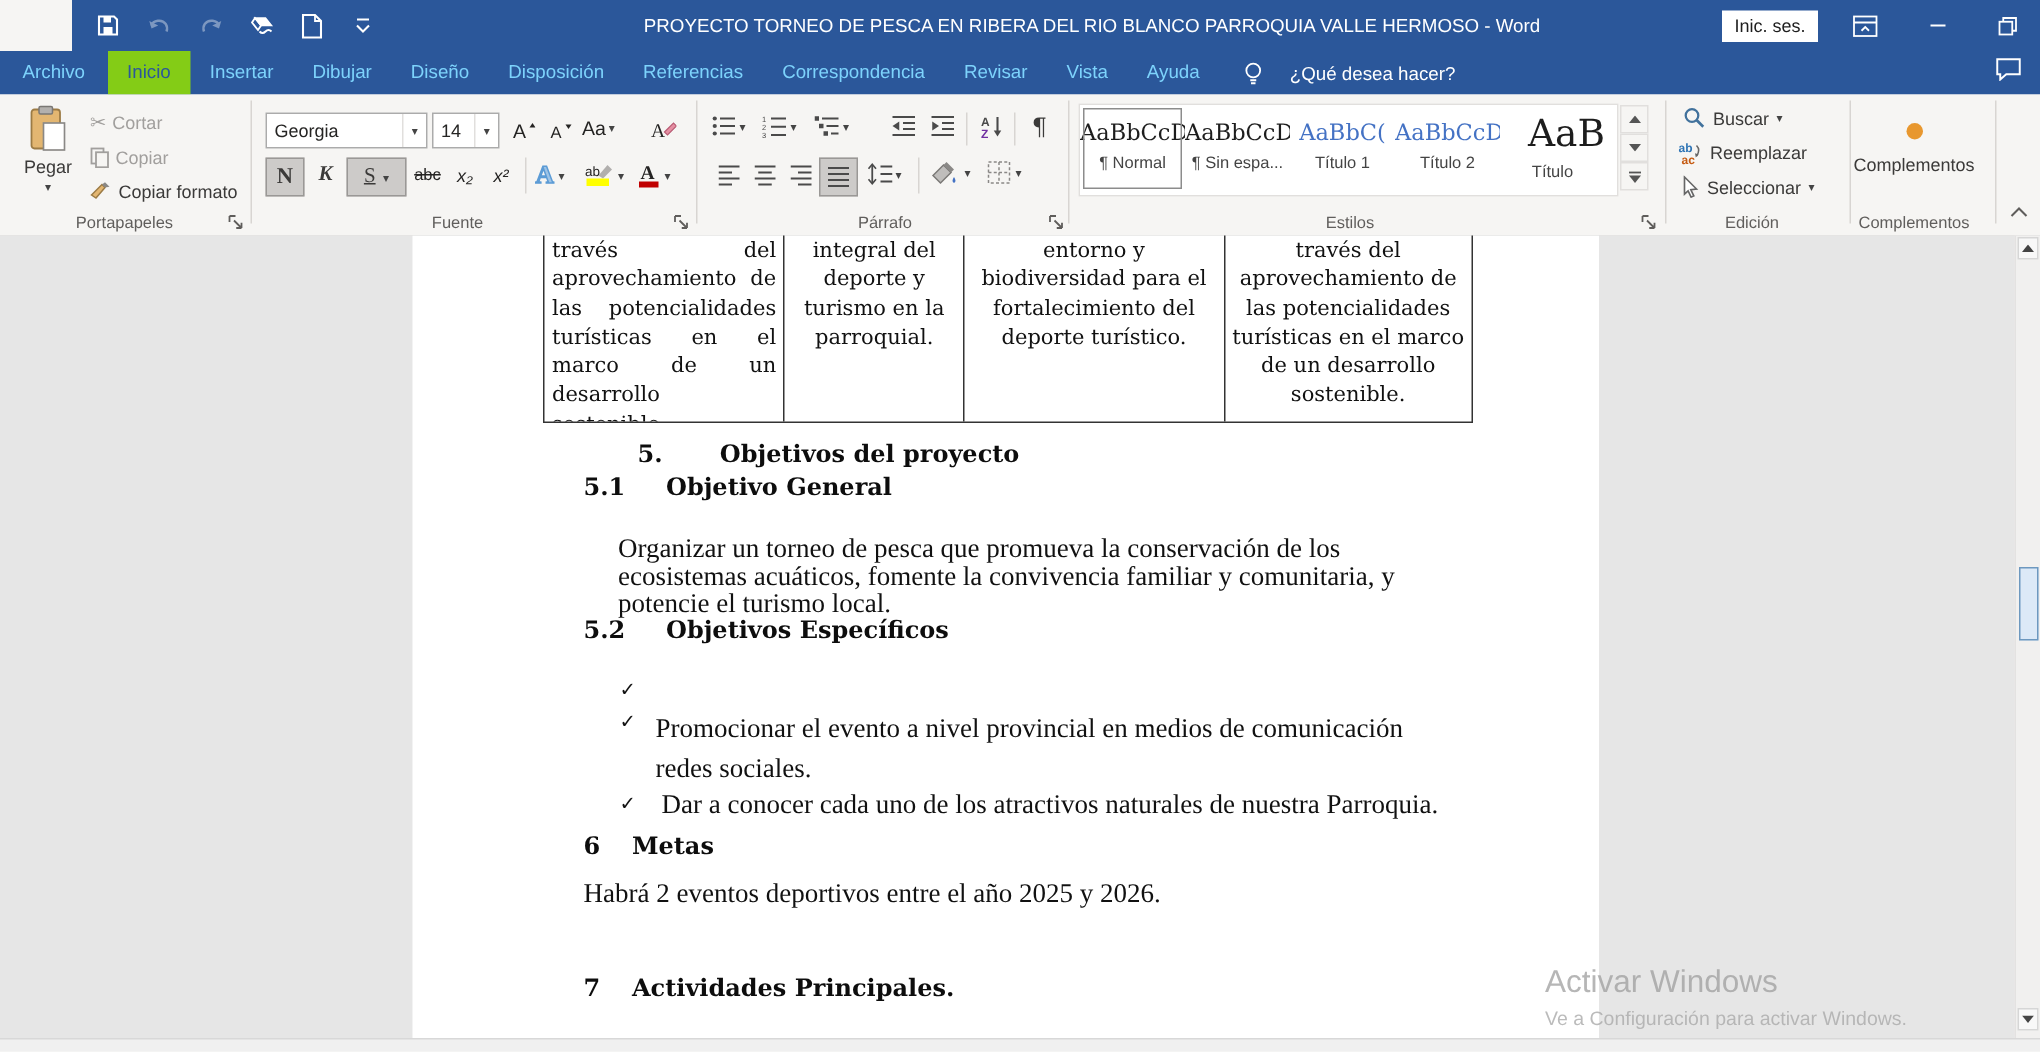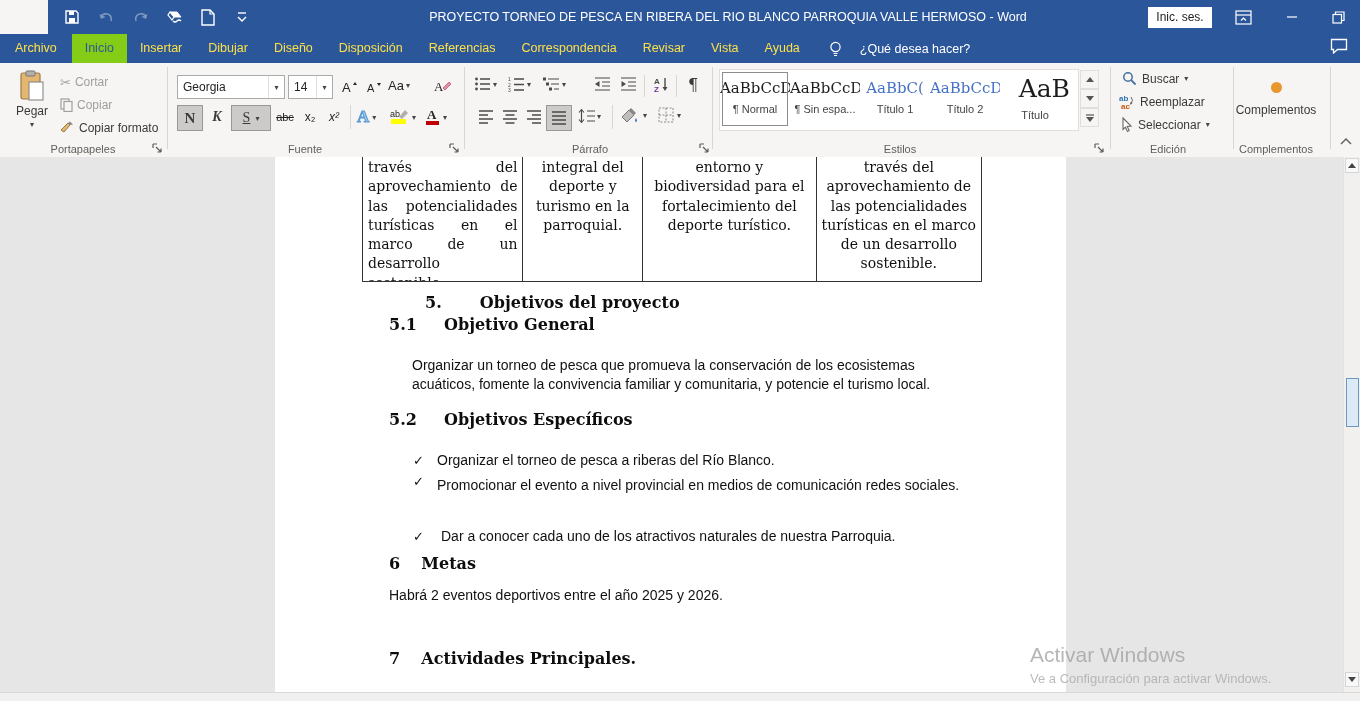--- a/index.html
+++ b/index.html
@@ -9,21 +9,21 @@
   
   .titlebar{position:absolute;left:0;top:0;width:1360px;height:34px;background:#2B579A;color:#fff;margin-left:48px;}
   .qat{position:absolute;left:14px;top:0;height:34px;display:flex;align-items:center;gap:14px;}
   .qat .qbtn{width:20px;height:20px;display:flex;align-items:center;justify-content:center;}
   .dim{opacity:.38;}
   .apptitle{position:absolute;left:0;top:0;width:1360px;height:34px;text-align:center;line-height:34px;font-size:12.5px;color:#fff;white-space:nowrap;}
   .signin{position:absolute;left:1100px;top:7px;width:64px;height:21px;background:#fff;color:#1e1e1e;font-size:12px;text-align:center;line-height:21px;}
   .winbtn{position:absolute;top:0;width:46px;height:34px;display:flex;align-items:center;justify-content:center;}
   
   .tabbar{position:absolute;left:0;top:34px;width:1360px;height:29px;background:#2B579A;display:flex;align-items:stretch;}
-  .tab{color:#fde047;font-size:12.5px;line-height:29px;padding:0 13px;white-space:nowrap;}
+  .tab{color:#7dd3fc;font-size:12.5px;line-height:29px;padding:0 13px;white-space:nowrap;}
   .tab.first{padding:0 15px;}
   .tab.active{background:#84cc16;color:#2B579A;}
   .tellme{display:flex;align-items:center;gap:18px;color:#fff;font-size:12.5px;padding-left:16px;}
   .bubblebtn{position:absolute;right:12px;top:38px;}
   
   .ribbon{position:absolute;left:0;top:63px;width:1360px;height:94px;background:#F6F5F3;border-bottom:1px solid #D2D0CE;font-size:12px;color:#3b3a39;}
   .vdiv{position:absolute;top:4px;height:82px;width:1px;background:#D8D5D2;}
   .grouplabel{position:absolute;top:80px;font-size:11px;color:#605E5C;text-align:center;}
   .launcher{position:absolute;top:80px;width:12px;height:12px;}
   .rbtn{position:absolute;display:flex;align-items:center;gap:4px;color:#3b3a39;}
@@ -40,21 +40,21 @@
   .stylecard .sample{font-family:"DejaVu Serif","Liberation Serif",serif;font-size:15px;margin-top:9px;white-space:nowrap;color:#1d1d1d;}
   .stylecard .slabel{font-size:11px;color:#444;margin-top:6px;white-space:nowrap;}
   .stylecard.sel{outline:1px solid #8C8C8C;outline-offset:-3px;}
   .sblue .sample{color:#4472C4;}
   .sbig .sample{font-size:25px;margin-top:4px;color:#1d1d1d;text-align:right;}
   .galscroll{position:absolute;left:1080px;width:17px;height:17px;background:#F6F5F3;border:1px solid #E1DFDD;display:flex;align-items:center;justify-content:center;}
   
   .docarea{position:absolute;left:0;top:157px;width:1360px;height:535px;background:#E6E6E6;overflow:hidden;}
   .page{position:absolute;left:275px;top:0;width:791px;height:535px;background:#fff;}
   .dochead{position:absolute;font-family:"DejaVu Serif","Liberation Serif",serif;font-weight:bold;font-size:16px;color:#0d0d0d;white-space:nowrap;}
-  .docp{position:absolute;font-family:Liberation Sans, sans-serif;font-size:14px;line-height:18.5px;color:#111;}
+  .docp{position:absolute;font-family:Liberation Serif, serif;font-size:18px;line-height:18.5px;color:#111;}
   .tbl{position:absolute;left:87px;top:-1px;width:620px;height:126px;border-left:1px solid #333;border-right:1px solid #333;border-bottom:1px solid #333;display:flex;box-sizing:border-box;}
   .tcell{box-sizing:border-box;border-right:1px solid #333;padding:0 5px;font-family:"DejaVu Serif","Liberation Serif",serif;font-size:14px;line-height:19.3px;color:#111;overflow:hidden;}
   .tcell:last-child{border-right:none;}
   .check{position:absolute;font-family:"DejaVu Sans","Liberation Sans",sans-serif;font-size:13px;color:#111;}
   
   .vscroll{position:absolute;right:0;top:0;width:16px;height:535px;background:#F1F0EF;border-left:1px solid #E3E2E1;}
   .scrbtn{position:absolute;left:1px;width:14px;height:15px;background:#F8F8F8;border:1px solid #D6D6D6;display:flex;align-items:center;justify-content:center;box-sizing:border-box;}
   .thumb{position:absolute;left:2px;top:221px;width:11px;height:47px;background:#DCE9F7;border:1px solid #6D98BF;}
   .wm1{position:absolute;left:1030px;top:486px;font-size:21px;color:#9E9E9E;opacity:.75;}
   .wm2{position:absolute;left:1030px;top:514px;font-size:13px;color:#ABABAB;opacity:.8;}
@@ -248,21 +248,21 @@
       <span style="font-family:'Liberation Serif','DejaVu Serif',serif;font-style:italic;font-weight:bold;font-size:14px;">K</span>
     </div>
     <div class="tog on" style="left:231px;top:42px;width:38px;">
       <span style="font-family:'Liberation Serif','DejaVu Serif',serif;font-size:14px;text-decoration:underline;">S</span>
       <span class="chev" style="margin-left:5px;">▾</span>
     </div>
     <div class="tog" style="left:272px;top:42px;width:26px;">
       <span style="font-size:11px;text-decoration:line-through;color:#252423;">abc</span>
     </div>
     <div class="tog" style="left:298px;top:42px;width:24px;">
-      <span style="font-size:12px;color:#252423;">x₂</span>
+      <span style="font-size:12px;font-style:italic;color:#252423;">x₂</span>
     </div>
     <div class="tog" style="left:322px;top:42px;width:24px;">
       <span style="font-size:12px;font-style:italic;color:#252423;">x²</span>
     </div>
     <div class="vdiv" style="left:350px;top:42px;height:24px;"></div>
     <div class="rbtn" style="left:357px;top:42px;height:24px;gap:3px;">
       <span style="font-family:'Liberation Serif','DejaVu Serif',serif;font-size:17px;font-weight:bold;color:#9DC3E6;-webkit-text-stroke:1px #5B9BD5;">A</span>
       <span class="chev">▾</span>
     </div>
     <div class="rbtn" style="left:390px;top:42px;height:24px;gap:3px;">
@@ -515,21 +515,20 @@
 
       <div class="docp" style="left:137px;top:199px;width:525px;">Organizar un torneo de pesca que promueva la conservación de los ecosistemas acuáticos, fomente la convivencia familiar y comunitaria, y potencie el turismo local.</div>
 
       <div class="dochead" style="left:114px;top:253px;">
         <span>5.2</span>
         <span style="display:inline-block;width:16px;"></span>
         <span>Objetivos Específicos</span>
       </div>
 
       <span class="check" style="left:138px;top:296px;">✓</span>
-      <div class="docp" style="left:162px;top:294px;width:560px;">Organizar el torneo de pesca a riberas del Río Blanco.</div>
 
       <span class="check" style="left:138px;top:317px;">✓</span>
       <div class="docp" style="left:162px;top:315px;width:540px;line-height:27px;">Promocionar el evento a nivel provincial en medios de comunicación redes sociales.</div>
 
       <span class="check" style="left:138px;top:372px;">✓</span>
       <div class="docp" style="left:166px;top:370px;width:560px;">Dar a conocer cada uno de los atractivos naturales de nuestra Parroquia.</div>
 
       <div class="dochead" style="left:114px;top:397px;">
         <span>6</span>
         <span style="display:inline-block;width:10px;"></span>

